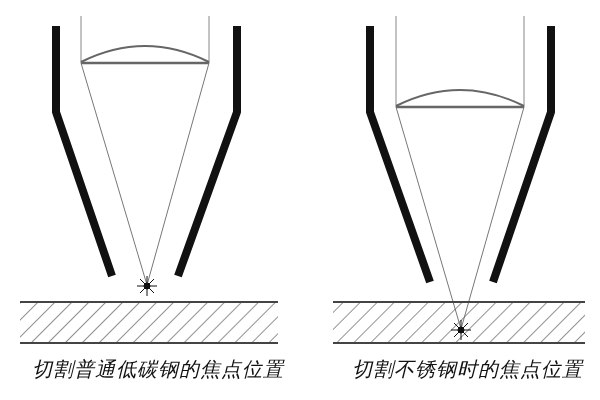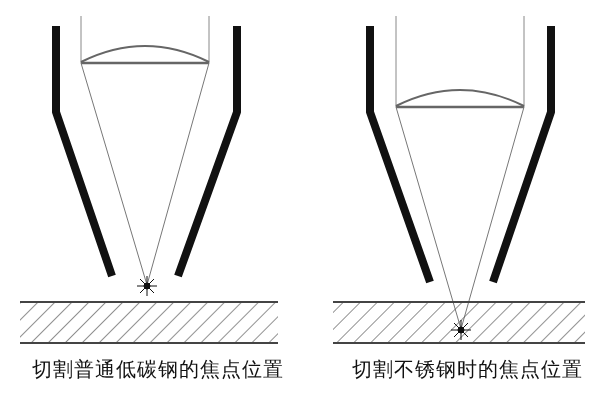--- a/index.html
+++ b/index.html
@@ -7,22 +7,22 @@
     svg { position: absolute; left: 0; top: 0; }
     .caption {
       position: absolute;
       top: 356px;
       font-family: "DejaVu Serif", "Liberation Serif", serif;
       font-size: 20px;
       color: #111111;
       letter-spacing: 1px;
       white-space: nowrap;
     }
-    #cap-left { left: 32px; }
-    #cap-right { left: 352px; }
+    #cap-left { left: 32px; font-style: italic; }
+    #cap-right { left: 352px; font-style: italic; }
   </style>
 </head>
 <body>
 
 <svg width="600" height="400" viewBox="0 0 600 400" xmlns="http://www.w3.org/2000/svg">
   <defs>
     <pattern id="hatch" patternUnits="userSpaceOnUse" width="12" height="12" patternTransform="rotate(45)">
       <line x1="0" y1="0" x2="0" y2="12" stroke="#555555" stroke-width="1.3"></line>
     </pattern>
   </defs>

